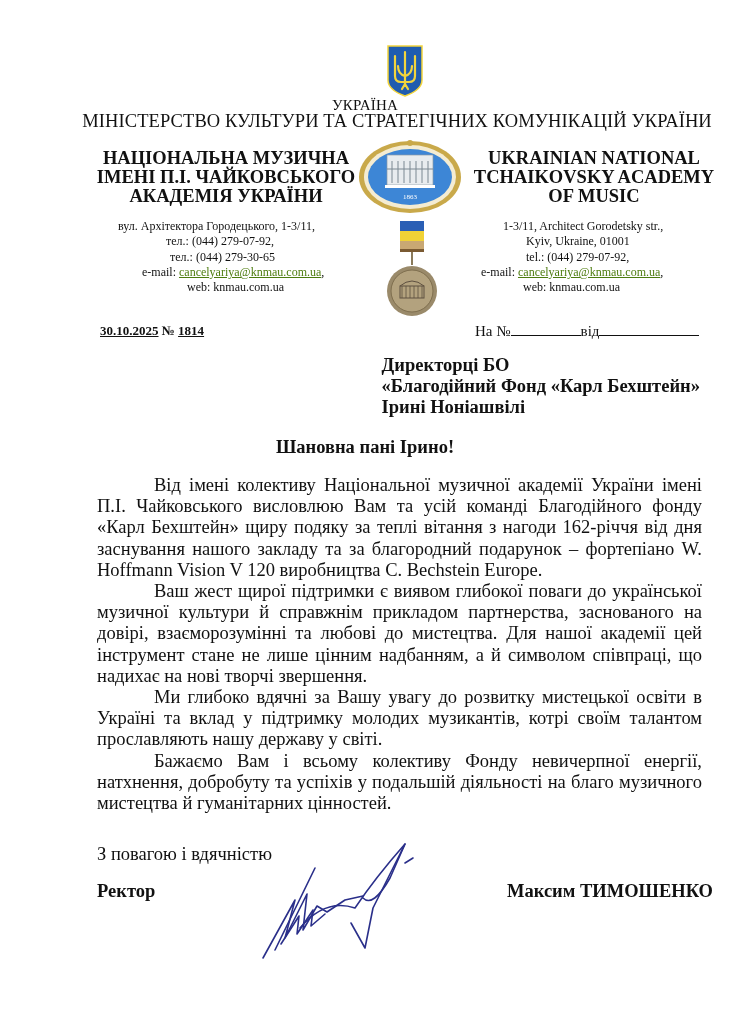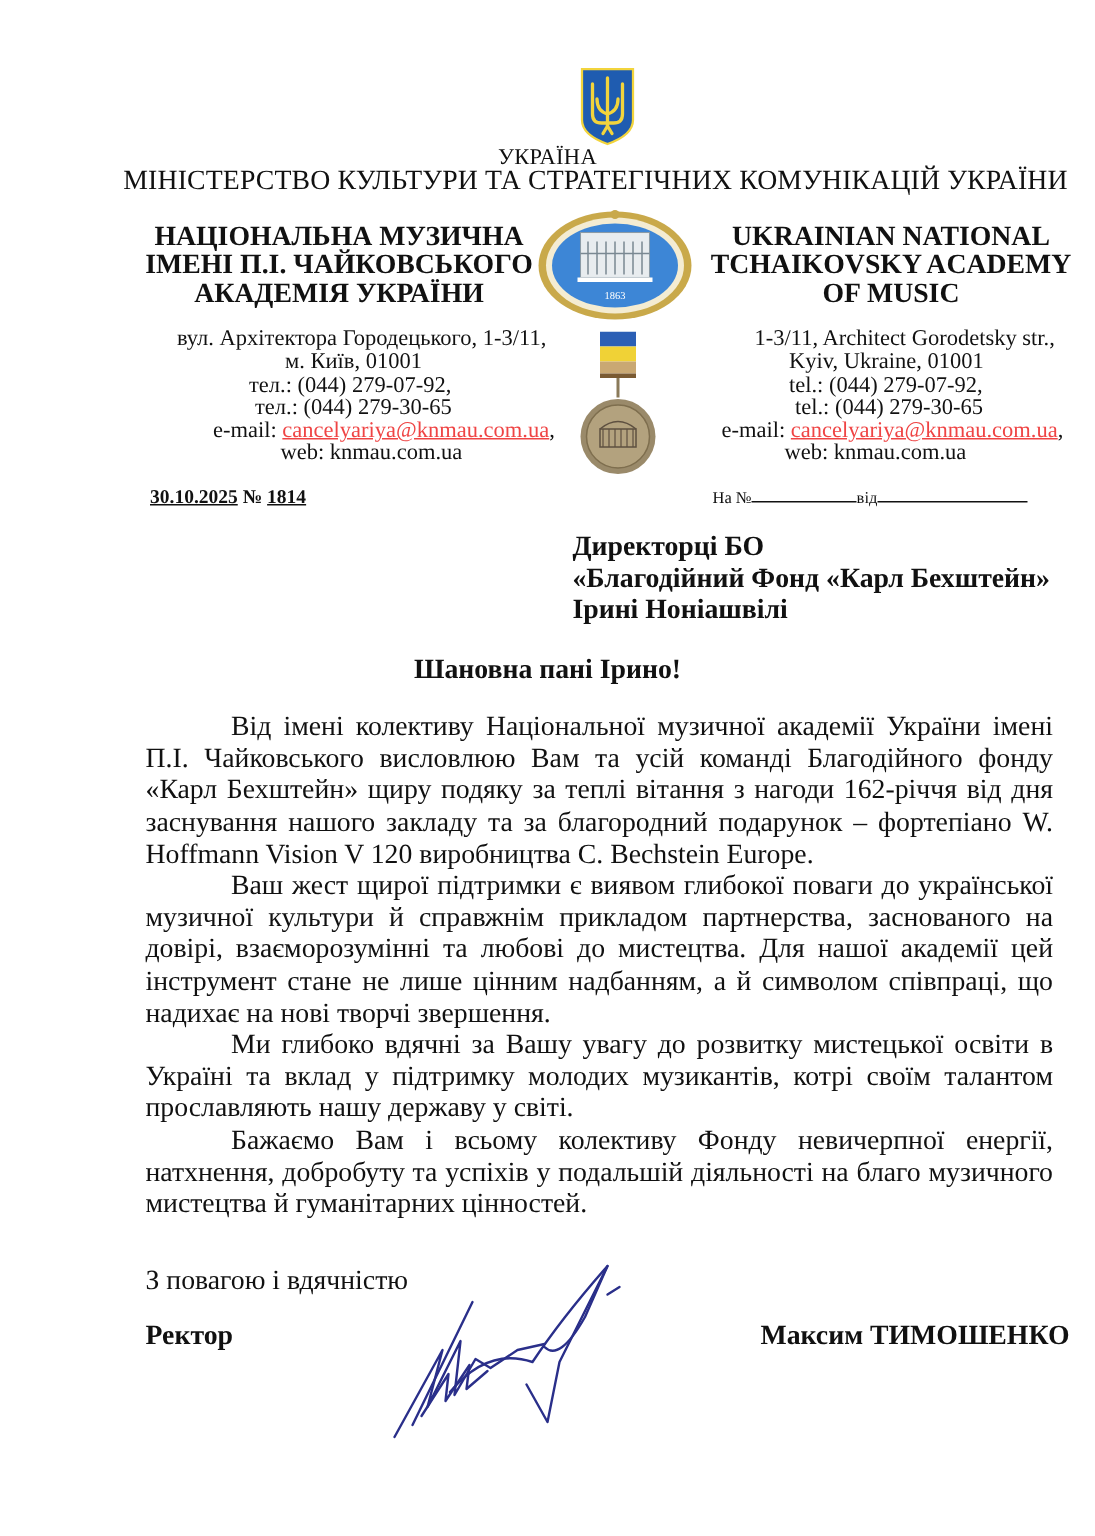--- a/index.html
+++ b/index.html
@@ -8,30 +8,30 @@
       font-family: "Liberation Serif", "DejaVu Serif", serif; color: #111;
     }
     .abs { position: absolute; }
     .center { text-align: center; }
     .coat { left: 386px; top: 44px; width: 38px; height: 54px; }
     .country { left: 0; width: 730px; top: 97px; font-size: 15px; letter-spacing: 0.2px; }
     .ministry { left: 0; width: 730px; top: 111px; font-size: 18.5px; letter-spacing: 0.1px; padding-left: 32px; }
     .org-name { font-weight: bold; font-size: 18.5px; line-height: 19px; text-align: center; }
     .org-ua { left: 80px; width: 292px; top: 149px; }
     .org-en { left: 468px; width: 252px; top: 149px; }
-    .addr { font-size: 15px; line-height: 15.3px; }
+    .addr { font-size: 12px; line-height: 15.3px; }
     .addr-ua { left: 90px; width: 270px; top: 219px; }
     .addr-en { left: 455px; width: 230px; top: 219px; margin-left: 18px; }
     .addr .l { display: block; white-space: nowrap; }
-    .addr a { color: #ef4444; text-decoration: underline; }
+    .addr a { color: #4d7c0f; text-decoration: underline; }
     .emblem { left: 357px; top: 137px; width: 106px; height: 78px; }
     .medal { left: 385px; top: 221px; width: 54px; height: 98px; }
     .reg { left: 100px; top: 323px; font-size: 13px; font-weight: bold; }
     .reg u { text-decoration: underline; }
-    .ref { left: 475px; top: 323px; font-size: 11px; }
+    .ref { left: 475px; top: 323px; font-size: 15px; }
     .ref .line { display: inline-block; border-bottom: 1px solid #111; vertical-align: baseline; height: 11px; }
     .addressee { right: 30px; top: 355px; text-align: left; font-weight: bold; font-size: 18.5px; line-height: 21px; }
     .salutation { left: 0; width: 730px; top: 437px; font-weight: bold; font-size: 18.5px; }
     .body-text { left: 97px; width: 605px; top: 475px; font-size: 18.5px; line-height: 21.2px; text-align: justify; }
     .body-text p { margin: 0; text-indent: 57px; }
     .closing { left: 97px; top: 844px; font-size: 18.5px; }
     .position { left: 97px; top: 881px; font-size: 18.5px; font-weight: bold; }
     .signer { left: 507px; top: 881px; font-size: 18.5px; font-weight: bold; }
     .signature { left: 255px; top: 838px; width: 170px; height: 130px; }
   </style>
@@ -51,21 +51,20 @@
 <div class="abs country center">УКРАЇНА</div>
 <div class="abs ministry center">МІНІСТЕРСТВО КУЛЬТУРИ ТА СТРАТЕГІЧНИХ КОМУНІКАЦІЙ УКРАЇНИ</div>
 
 <div class="abs org-name org-ua">
   <div>НАЦІОНАЛЬНА МУЗИЧНА</div>
   <div>ІМЕНІ П.І. ЧАЙКОВСЬКОГО</div>
   <div>АКАДЕМІЯ УКРАЇНИ</div>
 </div>
 <div class="abs addr addr-ua">
   <span class="l" style="padding-left:28px">вул. Архітектора Городецького, 1-3/11,</span>
-  <span class="l" style="padding-left:100px">м. Київ, 01001</span>
   <span class="l" style="padding-left:76px">тел.: (044) 279-07-92,</span>
   <span class="l" style="padding-left:80px">тел.: (044) 279-30-65</span>
   <span class="l" style="padding-left:52px"><span>e-mail: </span><a>cancelyariya@knmau.com.ua</a><span>,</span></span>
   <span class="l" style="padding-left:97px">web: knmau.com.ua</span>
 </div>
 
 <svg class="abs emblem" viewBox="0 0 106 78">
   <ellipse cx="53" cy="40" rx="51" ry="36" fill="#c9a94a"></ellipse>
   <ellipse cx="53" cy="40" rx="46" ry="32" fill="#f4ecd2"></ellipse>
   <ellipse cx="53" cy="40" rx="42" ry="28" fill="#3d86d6"></ellipse>
@@ -94,21 +93,20 @@
 
 <div class="abs org-name org-en">
   <div>UKRAINIAN NATIONAL</div>
   <div>TCHAIKOVSKY ACADEMY</div>
   <div>OF MUSIC</div>
 </div>
 <div class="abs addr addr-en">
   <span class="l" style="padding-left:30px">1-3/11, Architect Gorodetsky str.,</span>
   <span class="l" style="padding-left:53px">Kyiv, Ukraine, 01001</span>
   <span class="l" style="padding-left:53px">tel.: (044) 279-07-92,</span>
-  <span class="l" style="padding-left:57px">tel.: (044) 279-30-65</span>
   <span class="l" style="padding-left:8px"><span>e-mail: </span><a>cancelyariya@knmau.com.ua</a><span>,</span></span>
   <span class="l" style="padding-left:50px">web: knmau.com.ua</span>
 </div>
 
 <div class="abs reg">
   <u>30.10.2025</u><span> № </span><u>1814</u>
 </div>
 <div class="abs ref">
   <span>На №</span><span class="line" style="width:70px"></span><span>від</span><span class="line" style="width:100px"></span>
 </div>

